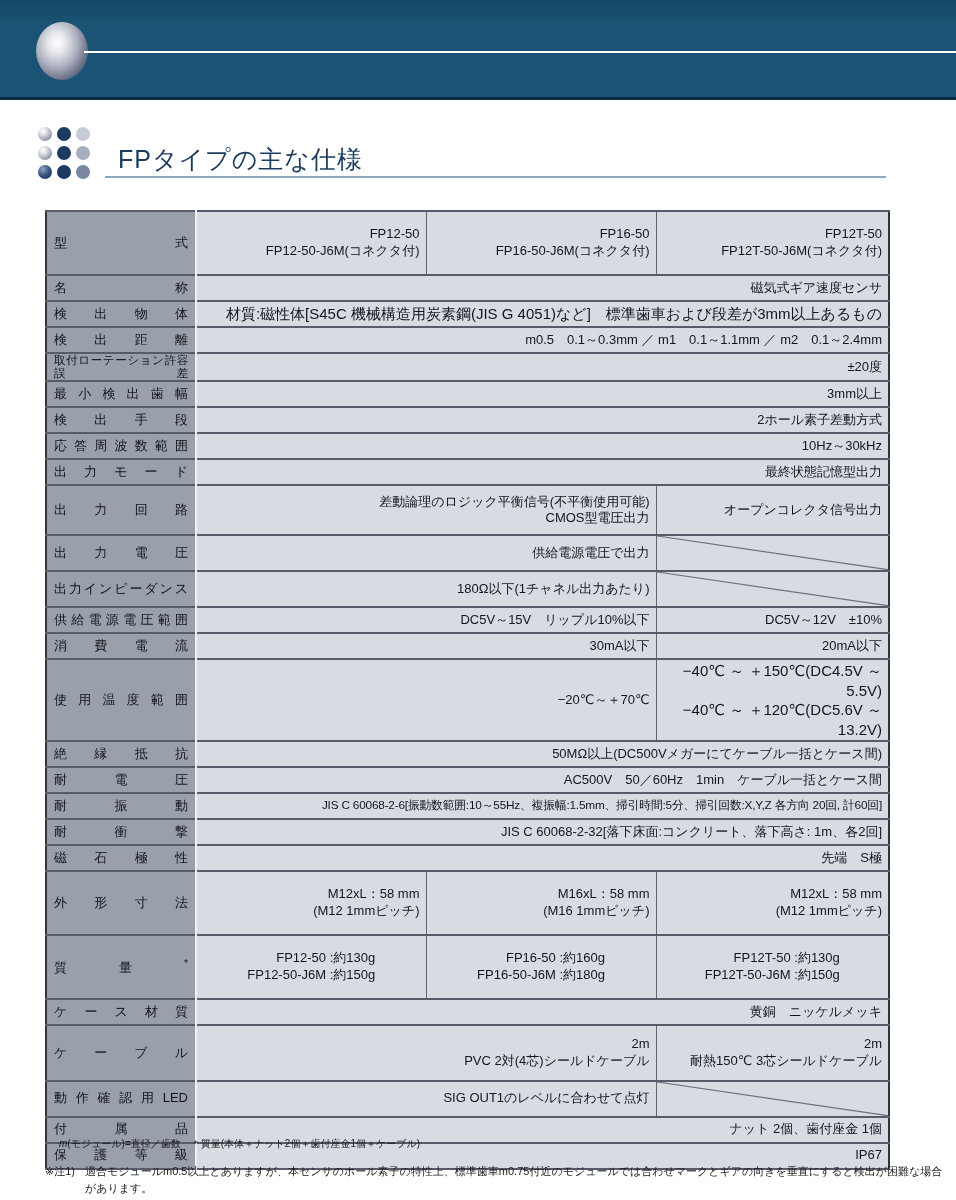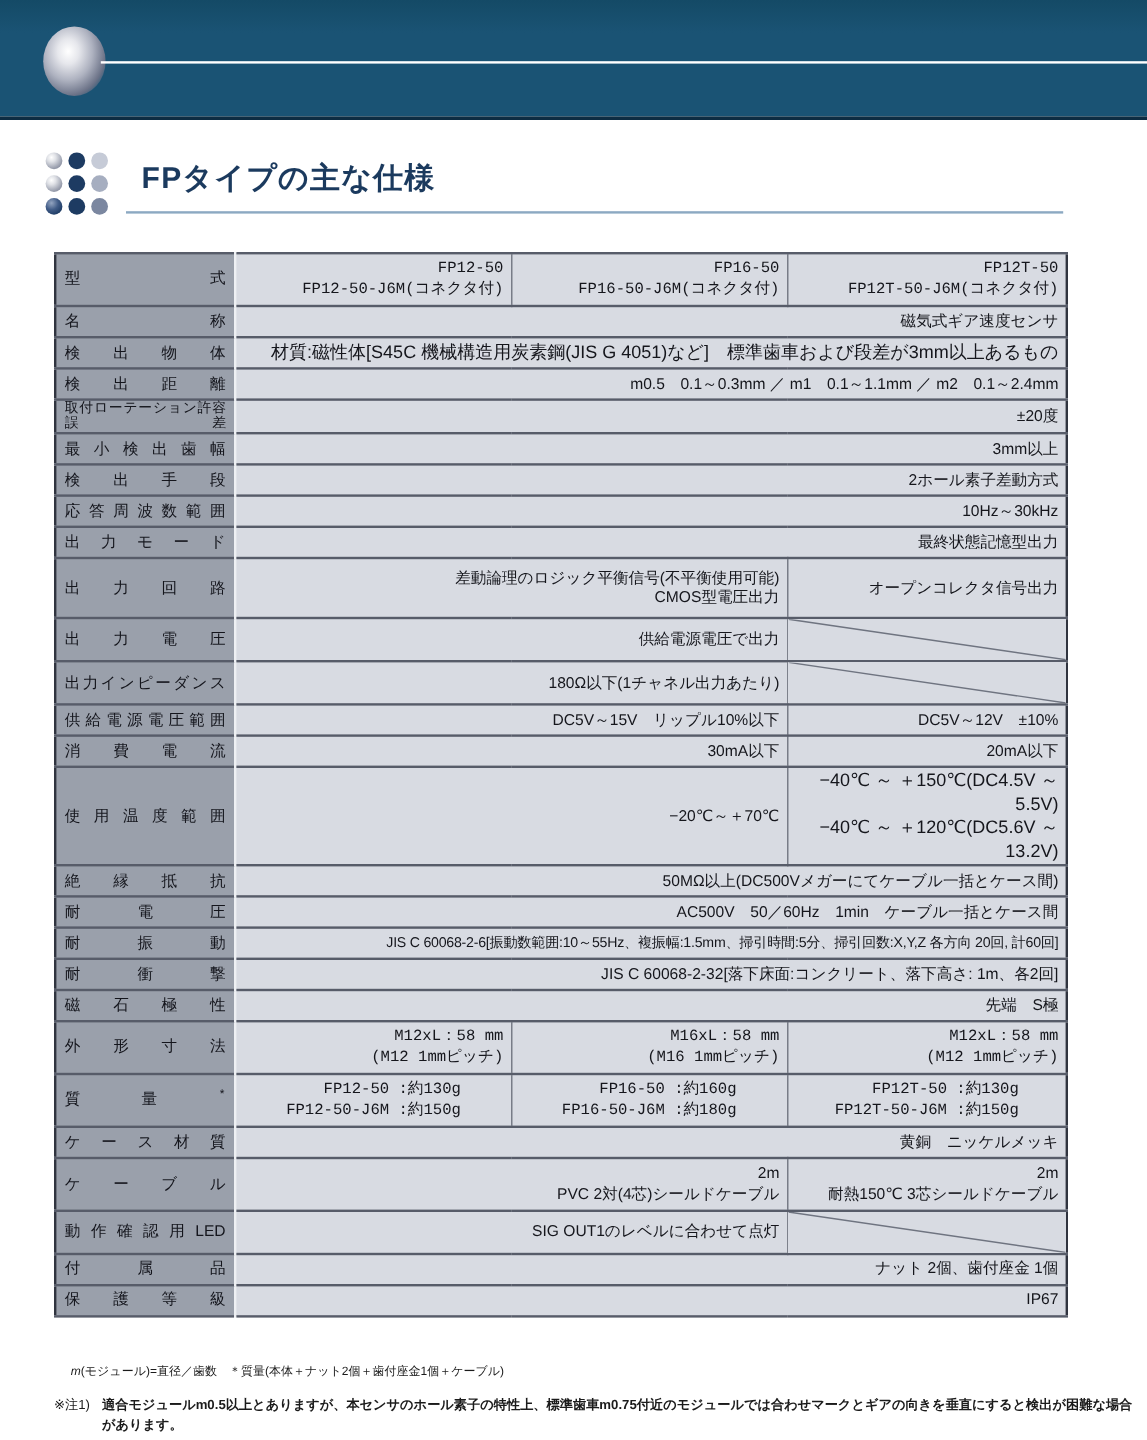--- a/index.html
+++ b/index.html
@@ -29,22 +29,22 @@
     column-gap:5px;row-gap:5px;
   }
   .dot{width:14px;height:14px;border-radius:50%;}
   .d-silver{background:radial-gradient(circle at 35% 30%,#ffffff 0%,#dfe1e6 28%,#9a9fae 68%,#6e7589 100%);}
   .d-navy{background:#1d3b62;}
   .d-navysphere{background:radial-gradient(circle at 35% 30%,#93a4c0 0%,#415c87 42%,#16345c 85%);}
   .d-light{background:#c6cbd7;}
   .d-med{background:#a6aec0;}
   .d-slate{background:#7b87a0;}
   .page-title{
-    position:absolute;left:118px;top:33px;margin:0;
-    font-size:25px;font-weight:bold;color:#1b3a5e;letter-spacing:1px;
+    position:absolute;left:118px;top:44px;margin:0;
+    font-size:25px;font-weight:normal;color:#1b3a5e;letter-spacing:1px;
   }
   .title-underline{
     position:absolute;left:105px;top:77px;width:781px;height:2px;background:#8ca9c2;
   }
   
   table.spec{
     position:absolute;left:45px;top:210px;width:843px;
     border-collapse:collapse;table-layout:fixed;
     border:2px solid #30343f;
   }
@@ -64,32 +64,32 @@
     vertical-align:middle;padding:1px 6px;white-space:pre-line;line-height:1.3;
     border-left:1px solid #5f6470;
   }
   td.cell.mid{font-size:15px;}
   td.cell.tight{font-size:11.8px;letter-spacing:-0.2px;}
   td.cell.lefty{text-align:center;}
   td.cell.lefty .inner{display:inline-block;text-align:right;}
   sup.ast{font-size:10px;vertical-align:super;}
   tr.h1{height:26px;padding-left:44px;}
   tr.h2{height:50px;}
-  tr.h2a{height:44px;font-family:Liberation Mono, monospace;}
-  tr.h2b{height:44px;}
+  tr.h2a{height:64px;}
+  tr.h2b{height:56px;}
   td.diag{position:relative;padding:0;}
   td.diag svg{position:absolute;left:0;top:0;width:100%;height:100%;display:block;}
   td.diag line{stroke:#6f7480;stroke-width:1.2;vector-effect:non-scaling-stroke;}
   
   .notes{position:absolute;left:45px;top:1136px;width:905px;color:#1b1b1b;}
   .formula{margin:0;font-size:10px;line-height:1.5;padding-left:14px;}
   .formula i{font-style:italic;}
   .note1{display:flex;margin-top:12px;font-size:11px;line-height:1.55;}
   .note1-label{flex:0 0 40px;white-space:nowrap;}
-  .note1-body{flex:1;font-weight:bold;}
+  .note1-body{flex:1;}
 </style>
 </head>
 <body>
 
 <div class="top-band">
   <div class="sphere"></div>
   <div class="band-line"></div>
 </div>
 
 <div class="title-block">

